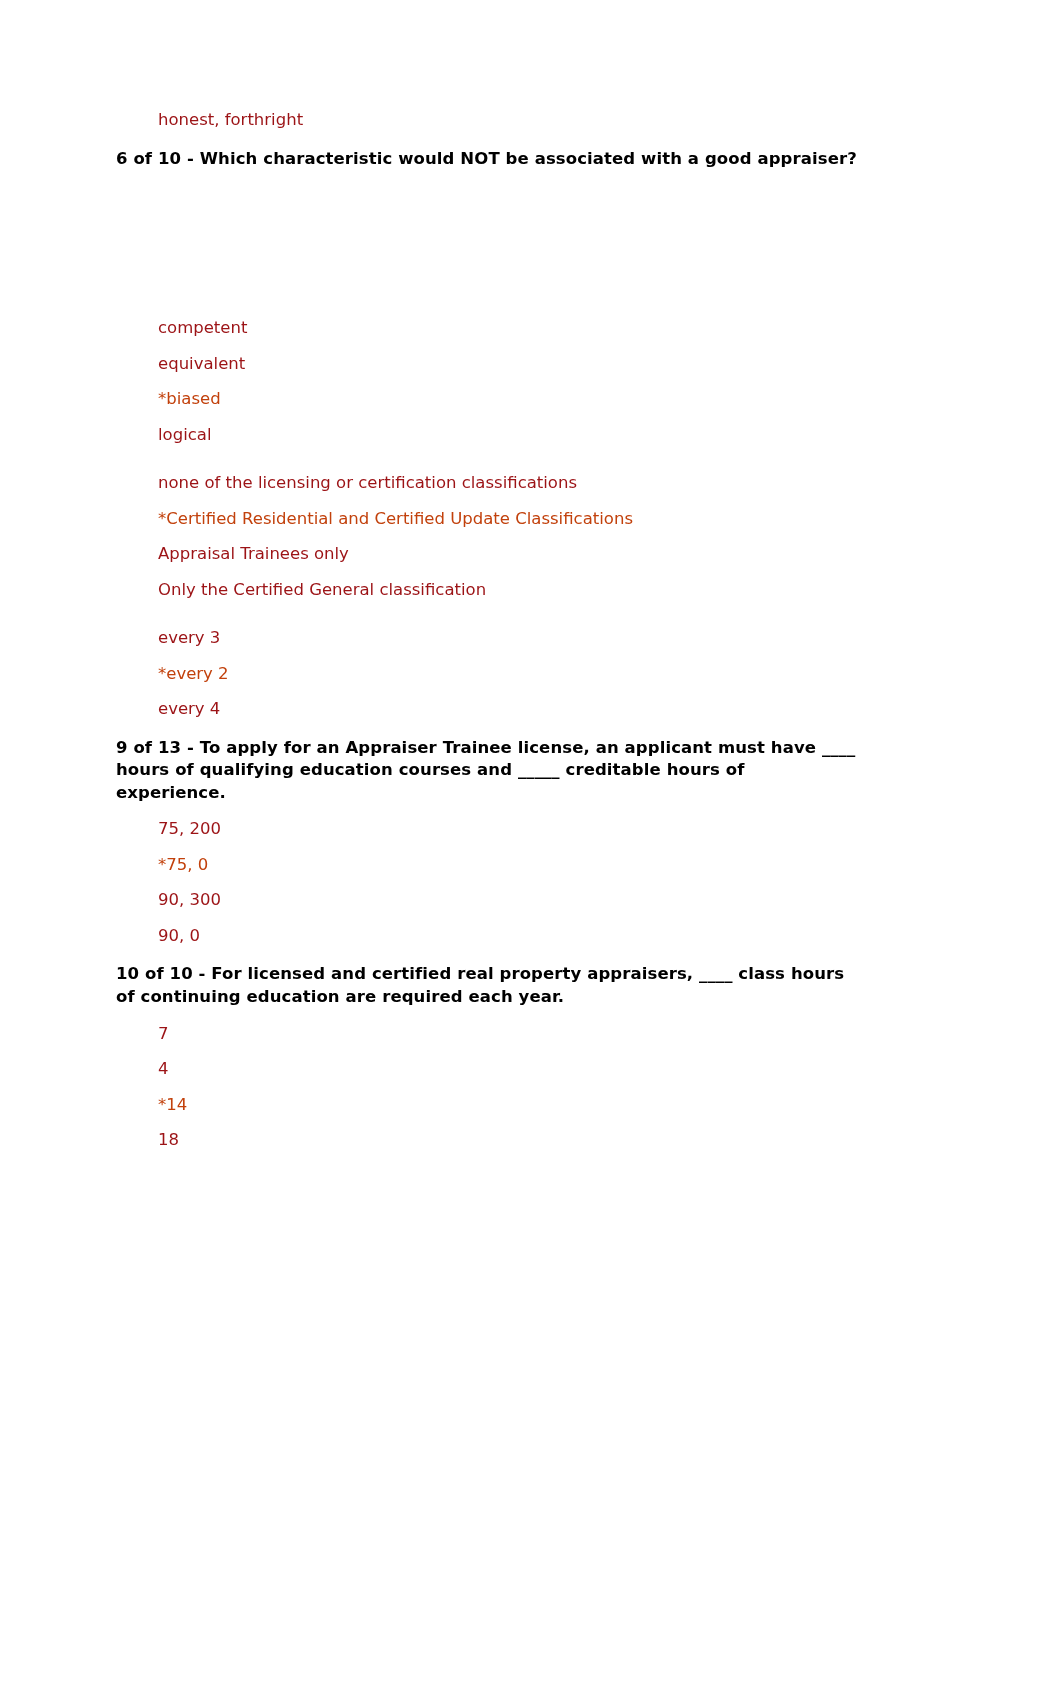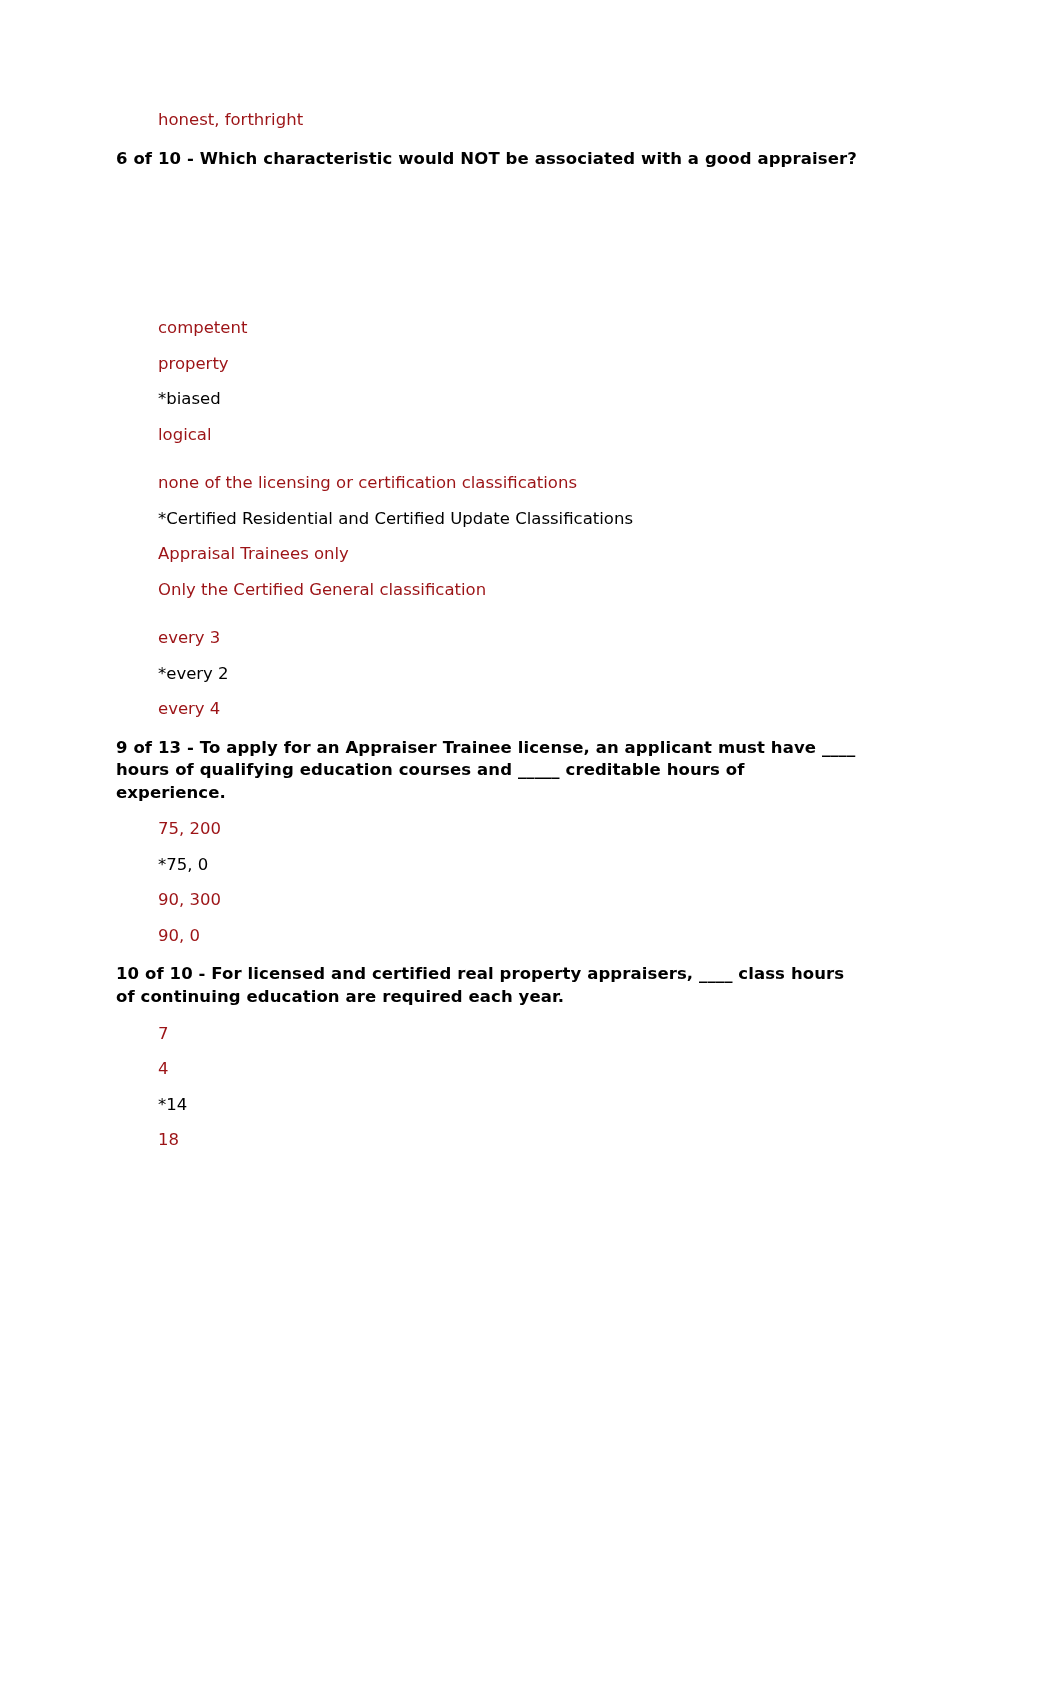--- a/index.html
+++ b/index.html
@@ -55,21 +55,21 @@
   }
   .option {
     font-size: 16.5px;
     line-height: 1.0;
     padding: 0 0 0 42px;
     margin: 0 0 19px 0;
     color: #9c1316;
     white-space: pre;
   }
   .option.correct {
-    color: #000000;
+    color: #c2410c;
   }
   .gap-q-to-opts {
     height: 13px;
   }
 </style>
 </head>
 <body>
 
 <div class="page">
   <div class="content">
@@ -77,21 +77,21 @@
     <ul class="options">
       <li class="option">honest, forthright</li>
     </ul>
 
     <div class="q-block">
       <p class="question">6 of 10 - Which characteristic would NOT be associated with a good appraiser?</p>
     </div>
     <div class="q-spacer-large"></div>
     <ul class="options">
       <li class="option">competent</li>
-      <li class="option">property</li>
+      <li class="option">equivalent</li>
       <li class="option correct">*biased</li>
       <li class="option">logical</li>
     </ul>
 
     <div class="gap-q-to-opts"></div>
     <ul class="options">
       <li class="option">none of the licensing or certification classifications</li>
       <li class="option correct">*Certified Residential and Certified Update Classifications</li>
       <li class="option">Appraisal Trainees only</li>
       <li class="option">Only the Certified General classification</li>

